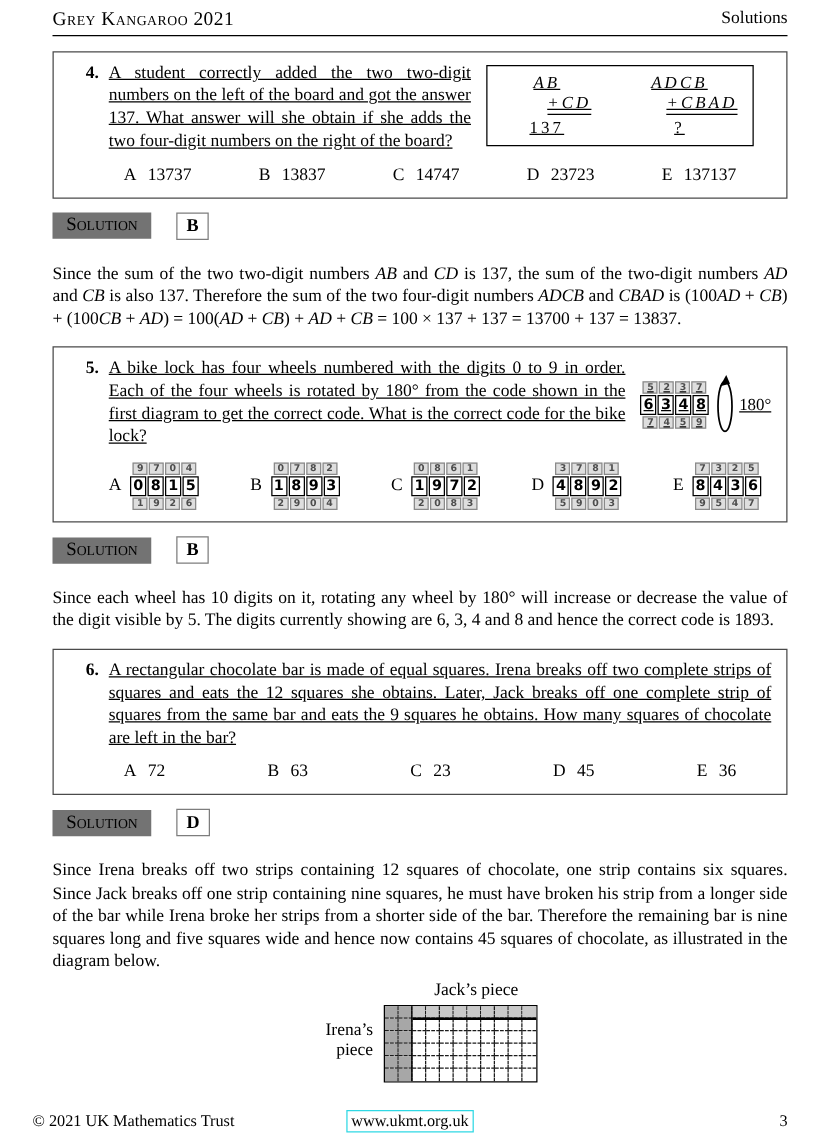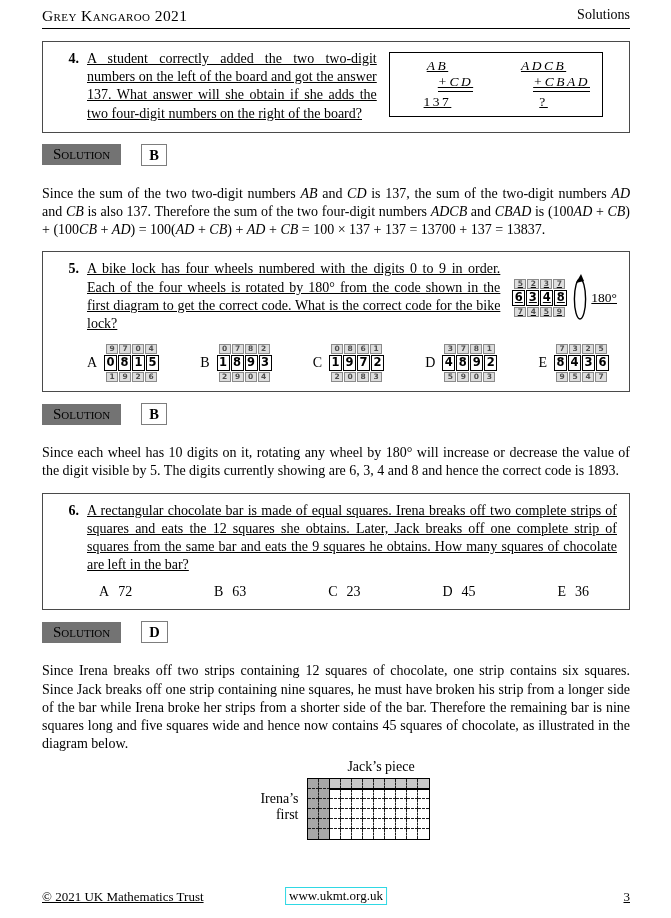--- a/index.html
+++ b/index.html
@@ -69,22 +69,22 @@
   .cell{width:11px;height:10px;box-sizing:border-box;
         border-right:1px dashed #1b1b1b;border-bottom:1px dashed #1b1b1b;}
   .cell.cl{border-right:none;}
   .cell.cb{border-bottom:none;}
   .cell.irena{background:#a7a7a7;}
   .cell.jack-c{background:#c9c9c9;}
   .vline{position:absolute;top:0;bottom:0;width:1.6px;background:#000;}
   .hline{position:absolute;right:0;height:1.6px;background:#000;}
 
   
-  .footer{position:absolute;left:42px;right:41px;bottom:13px;
-          display:flex;align-items:flex-end;font-size:13px;text-decoration:underline;}
+  .footer{position:absolute;left:26px;right:41px;bottom:13px;
+          display:flex;align-items:center;font-size:13px;}
   .f-link{position:absolute;left:50%;transform:translateX(-50%);
           border:1.5px solid #2fd8e4;padding:0 3px;line-height:16px;
           color:#000;text-decoration:none;}
   .f-page{margin-left:auto;}
 </style>
 </head>
 <body>
 
 <div class="page">
 
@@ -104,20 +104,27 @@
             <div class="s-add">+CD</div>
             <div class="s-res">137</div>
           </div>
           <div class="sum">
             <div class="s-top">ADCB</div>
             <div class="s-add">+CBAD</div>
             <div class="s-res">?</div>
           </div>
         </div>
       </div>
+    </div>
+    <div class="opts">
+      <span class="opt"><span class="ol">A</span><span class="ov">13737</span></span>
+      <span class="opt"><span class="ol">B</span><span class="ov">13837</span></span>
+      <span class="opt"><span class="ol">C</span><span class="ov">14747</span></span>
+      <span class="opt"><span class="ol">D</span><span class="ov">23723</span></span>
+      <span class="opt"><span class="ol">E</span><span class="ov">137137</span></span>
     </div>
   </div>
 
   <div class="solrow">
     <span class="sol-label">Solution</span>
     <span class="ans-box">B</span>
   </div>
   <div class="sol-text"><span>Since the sum of the two two-digit numbers </span><i>AB</i><span> and </span><i>CD</i><span> is 137, the sum of the two-digit numbers </span><i>AD</i><span> and </span><i>CB</i><span> is also 137. Therefore the sum of the two four-digit numbers </span><i>ADCB</i><span> and </span><i>CBAD</i><span> is (100</span><i>AD</i><span> + </span><i>CB</i><span>) + (100</span><i>CB</i><span> + </span><i>AD</i><span>) = 100(</span><i>AD</i><span> + </span><i>CB</i><span>) + </span><i>AD</i><span> + </span><i>CB</i><span> = 100 × 137 + 137 = 13700 + 137 = 13837.</span></div>
 
   <div class="qbox">
@@ -295,21 +302,21 @@
     </div>
   </div>
 
   <div class="solrow">
     <span class="sol-label">Solution</span>
     <span class="ans-box">D</span>
   </div>
   <div class="sol-text">Since Irena breaks off two strips containing 12 squares of chocolate, one strip contains six squares. Since Jack breaks off one strip containing nine squares, he must have broken his strip from a longer side of the bar while Irena broke her strips from a shorter side of the bar. Therefore the remaining bar is nine squares long and five squares wide and hence now contains 45 squares of chocolate, as illustrated in the diagram below.</div>
 
   <div class="choc">
-    <div class="choc-left">Irena’s first</div>
+    <div class="choc-left">Irena’s piece</div>
     <div class="choc-col">
       <div class="jack">Jack’s piece</div>
       <div class="grid" style="grid-template-columns: repeat(11, 11px);">
           <div class="cell irena"></div>
           <div class="cell irena"></div>
           <div class="cell jack-c"></div>
           <div class="cell jack-c"></div>
           <div class="cell jack-c"></div>
           <div class="cell jack-c"></div>
           <div class="cell jack-c"></div>

